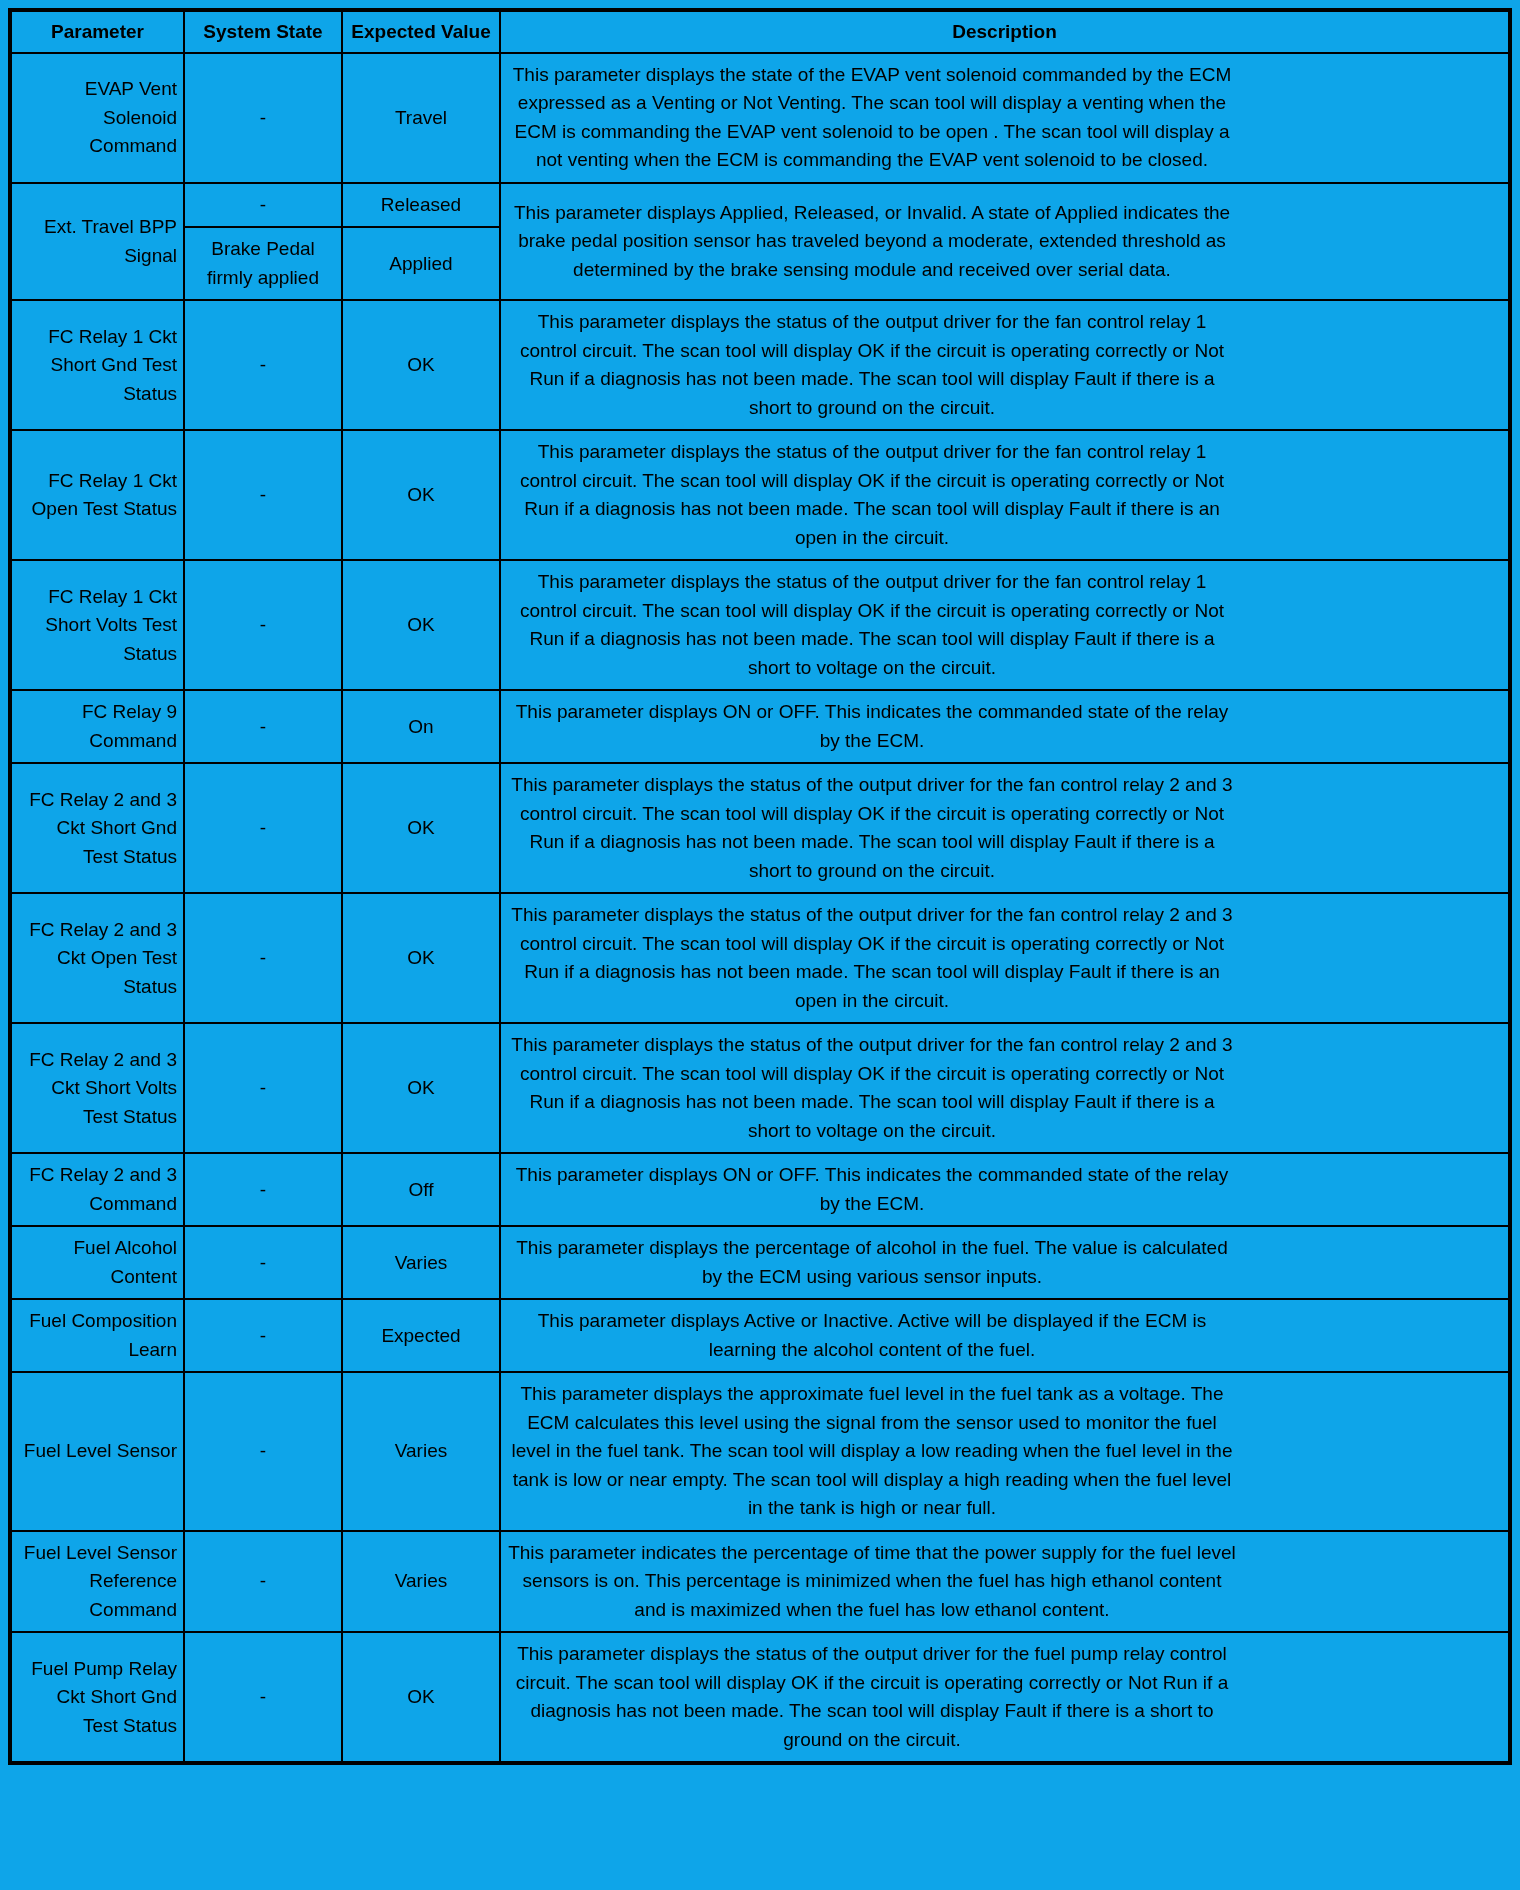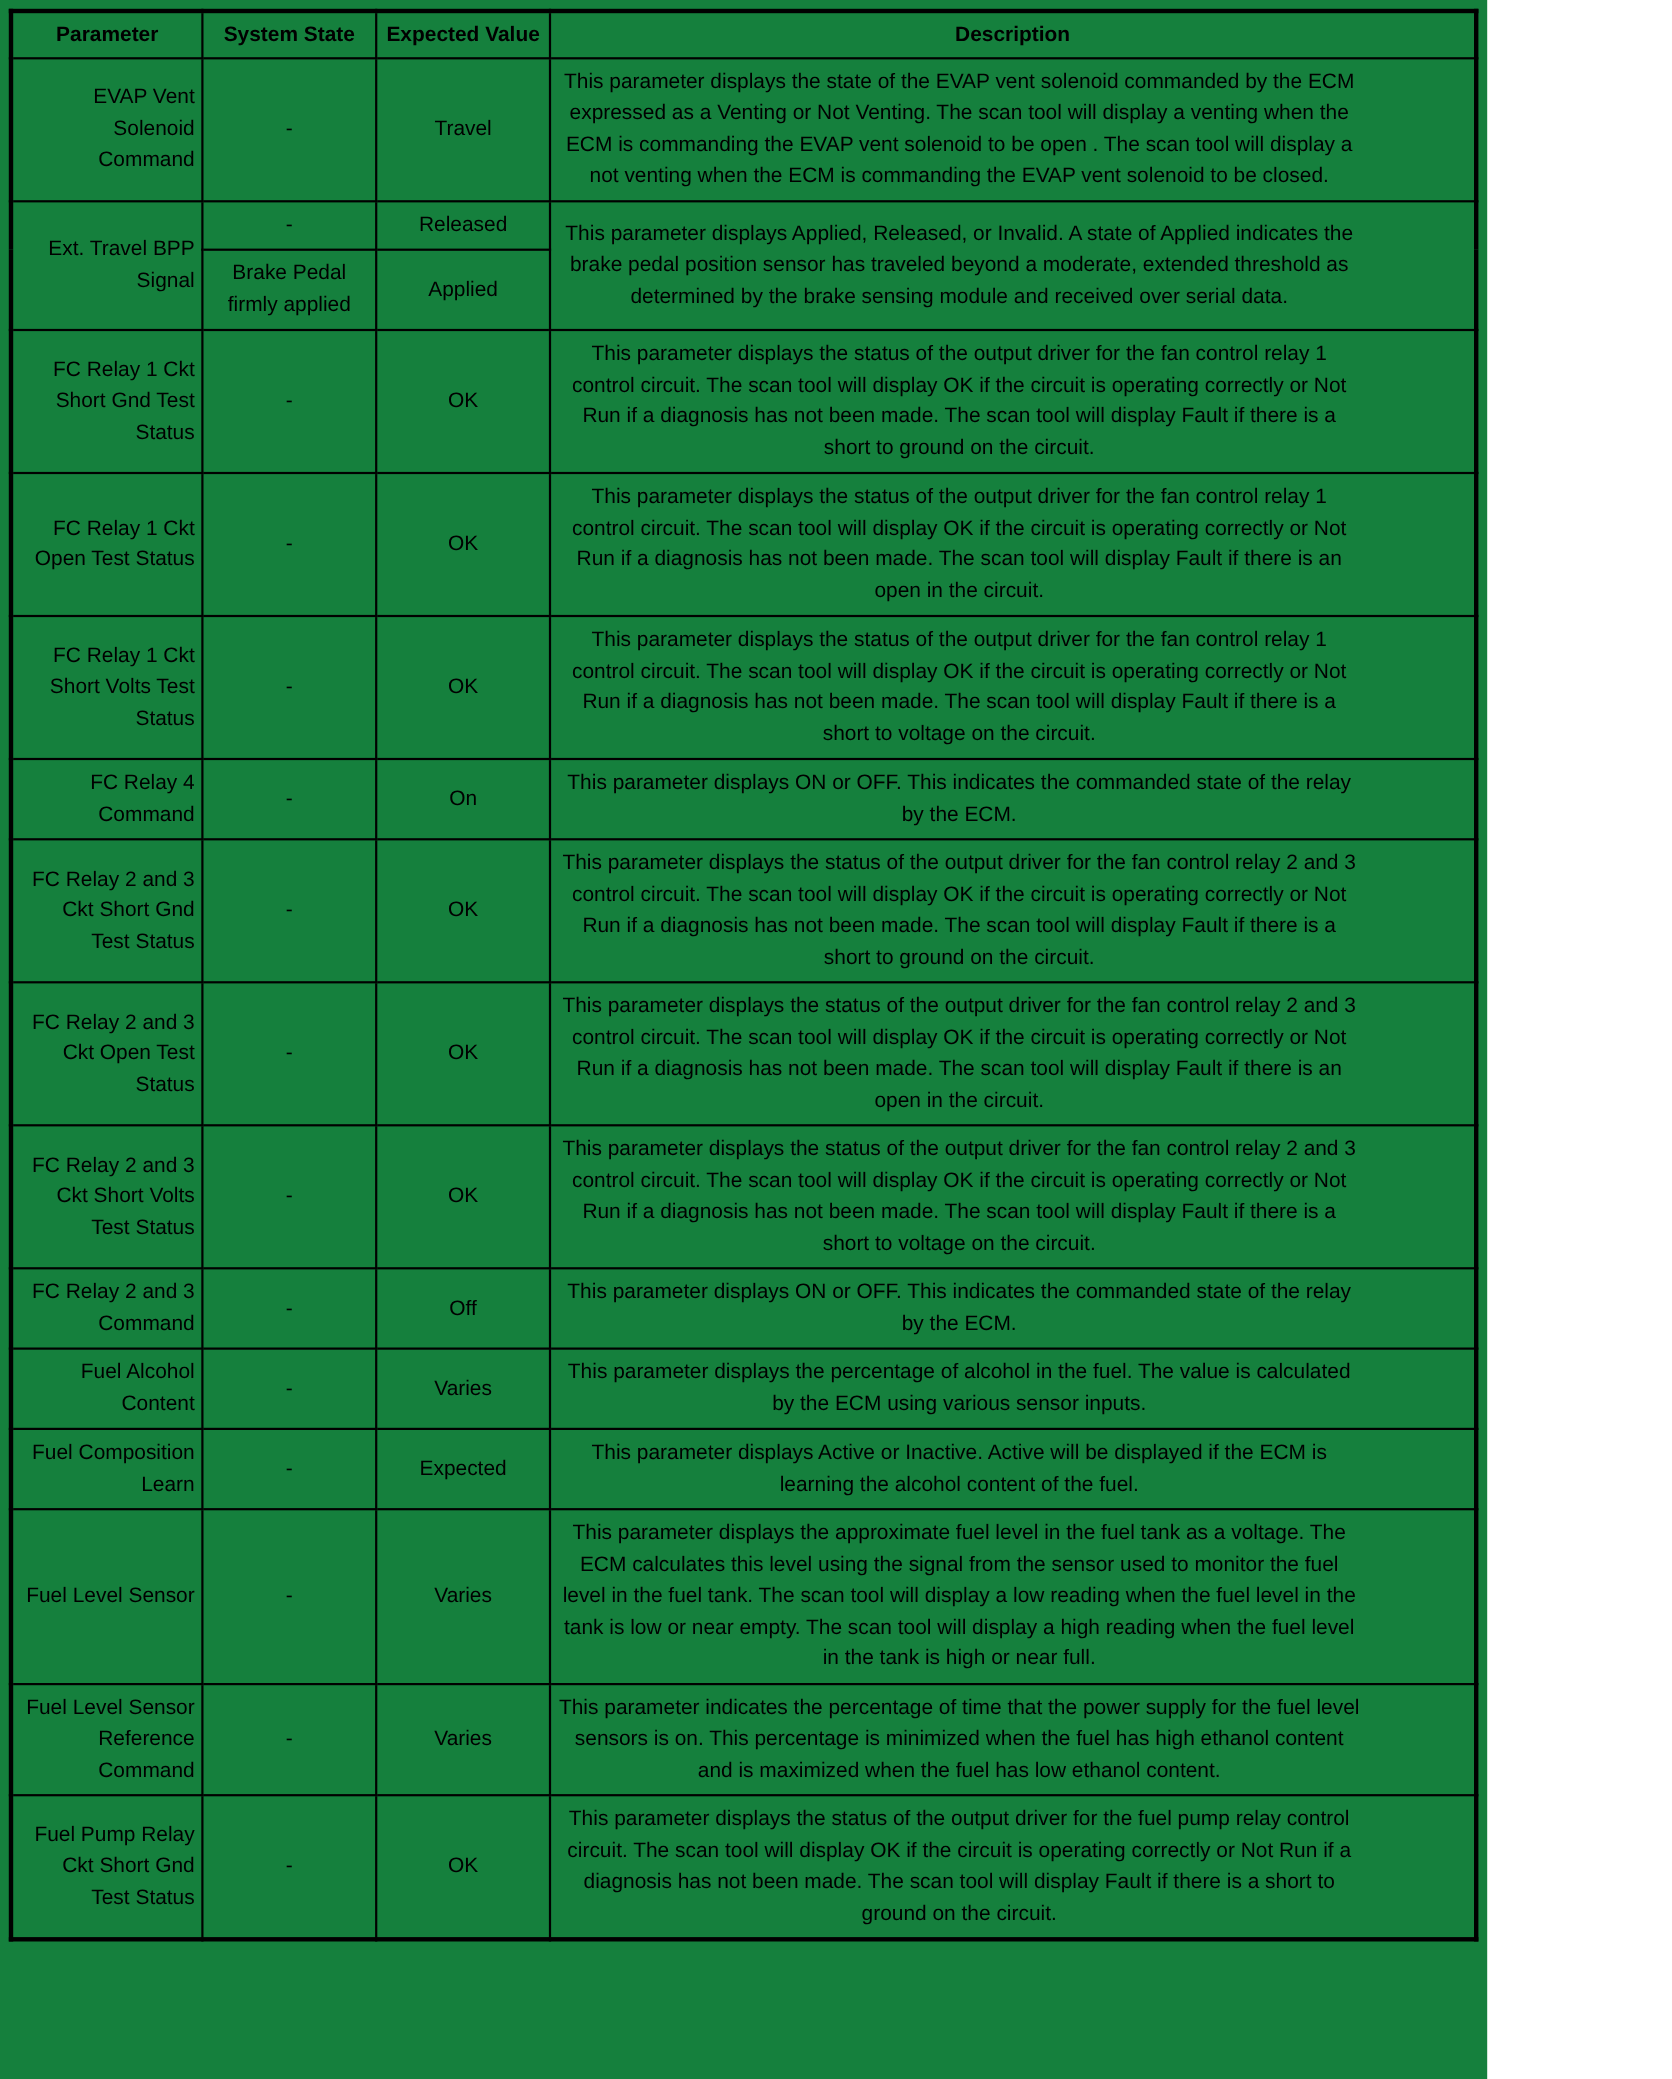--- a/index.html
+++ b/index.html
@@ -7,24 +7,24 @@
     padding: 0;
     background: #ffffff;
   }
   body {
     width: 1520px;
     font-family: "Liberation Sans", "DejaVu Sans", sans-serif;
     color: #000000;
   }
   .page {
     box-sizing: border-box;
-    width: 1352px;
+    width: 1520px;
     min-height: 1890px;
     padding: 8px;
-    background: #15803d;
+    background: #0ea5e9;
   }
   table.param-table {
     width: 100%;
     border-collapse: collapse;
     table-layout: fixed;
     border: 4px solid #000000;
   }
   table.param-table th,
   table.param-table td {
     border: 2px solid #000000;
@@ -120,21 +120,21 @@
         </tr>
         <tr>
           <td class="cell-param" rowspan="1">FC Relay 1 Ckt Short Volts Test Status</td>
           <td class="cell-state">-</td>
           <td class="cell-expected">OK</td>
           <td class="cell-desc" rowspan="1">
             <div class="desc-text">This parameter displays the status of the output driver for the fan control relay 1 control circuit. The scan tool will display OK if the circuit is operating correctly or Not Run if a diagnosis has not been made. The scan tool will display Fault if there is a short to voltage on the circuit.</div>
           </td>
         </tr>
         <tr>
-          <td class="cell-param" rowspan="1">FC Relay 4 Command</td>
+          <td class="cell-param" rowspan="1">FC Relay 9 Command</td>
           <td class="cell-state">-</td>
           <td class="cell-expected">On</td>
           <td class="cell-desc" rowspan="1">
             <div class="desc-text">This parameter displays ON or OFF. This indicates the commanded state of the relay by the ECM.</div>
           </td>
         </tr>
         <tr>
           <td class="cell-param" rowspan="1">FC Relay 2 and 3 Ckt Short Gnd Test Status</td>
           <td class="cell-state">-</td>
           <td class="cell-expected">OK</td>

